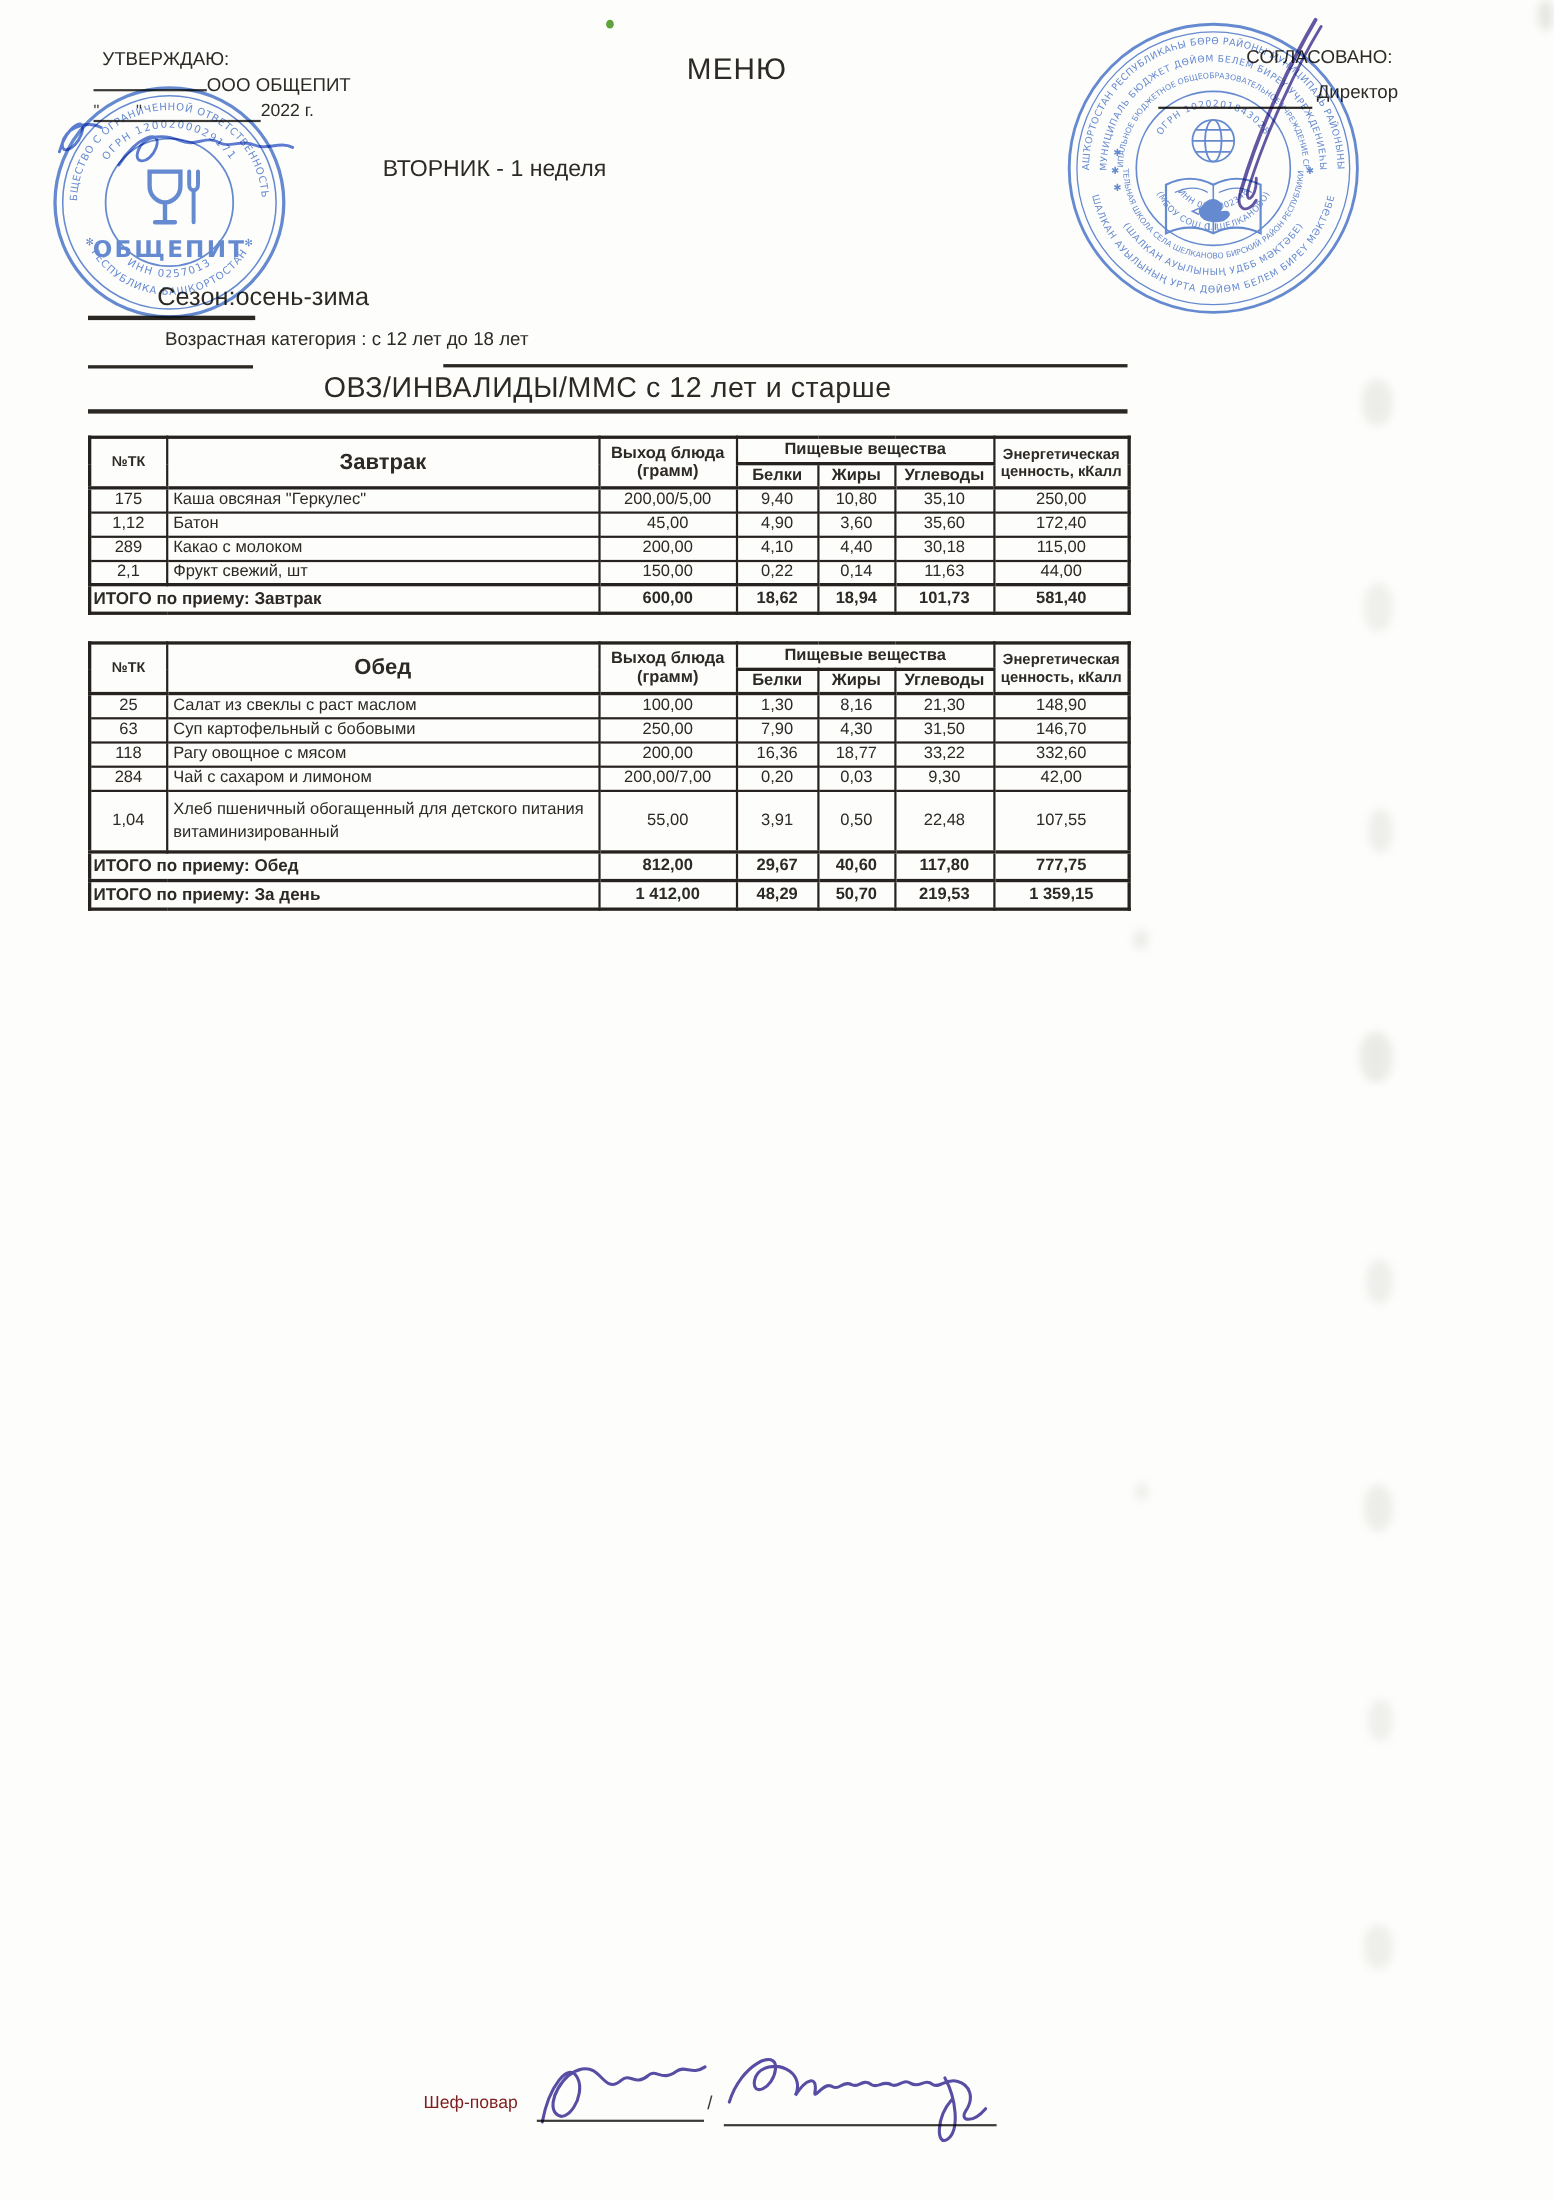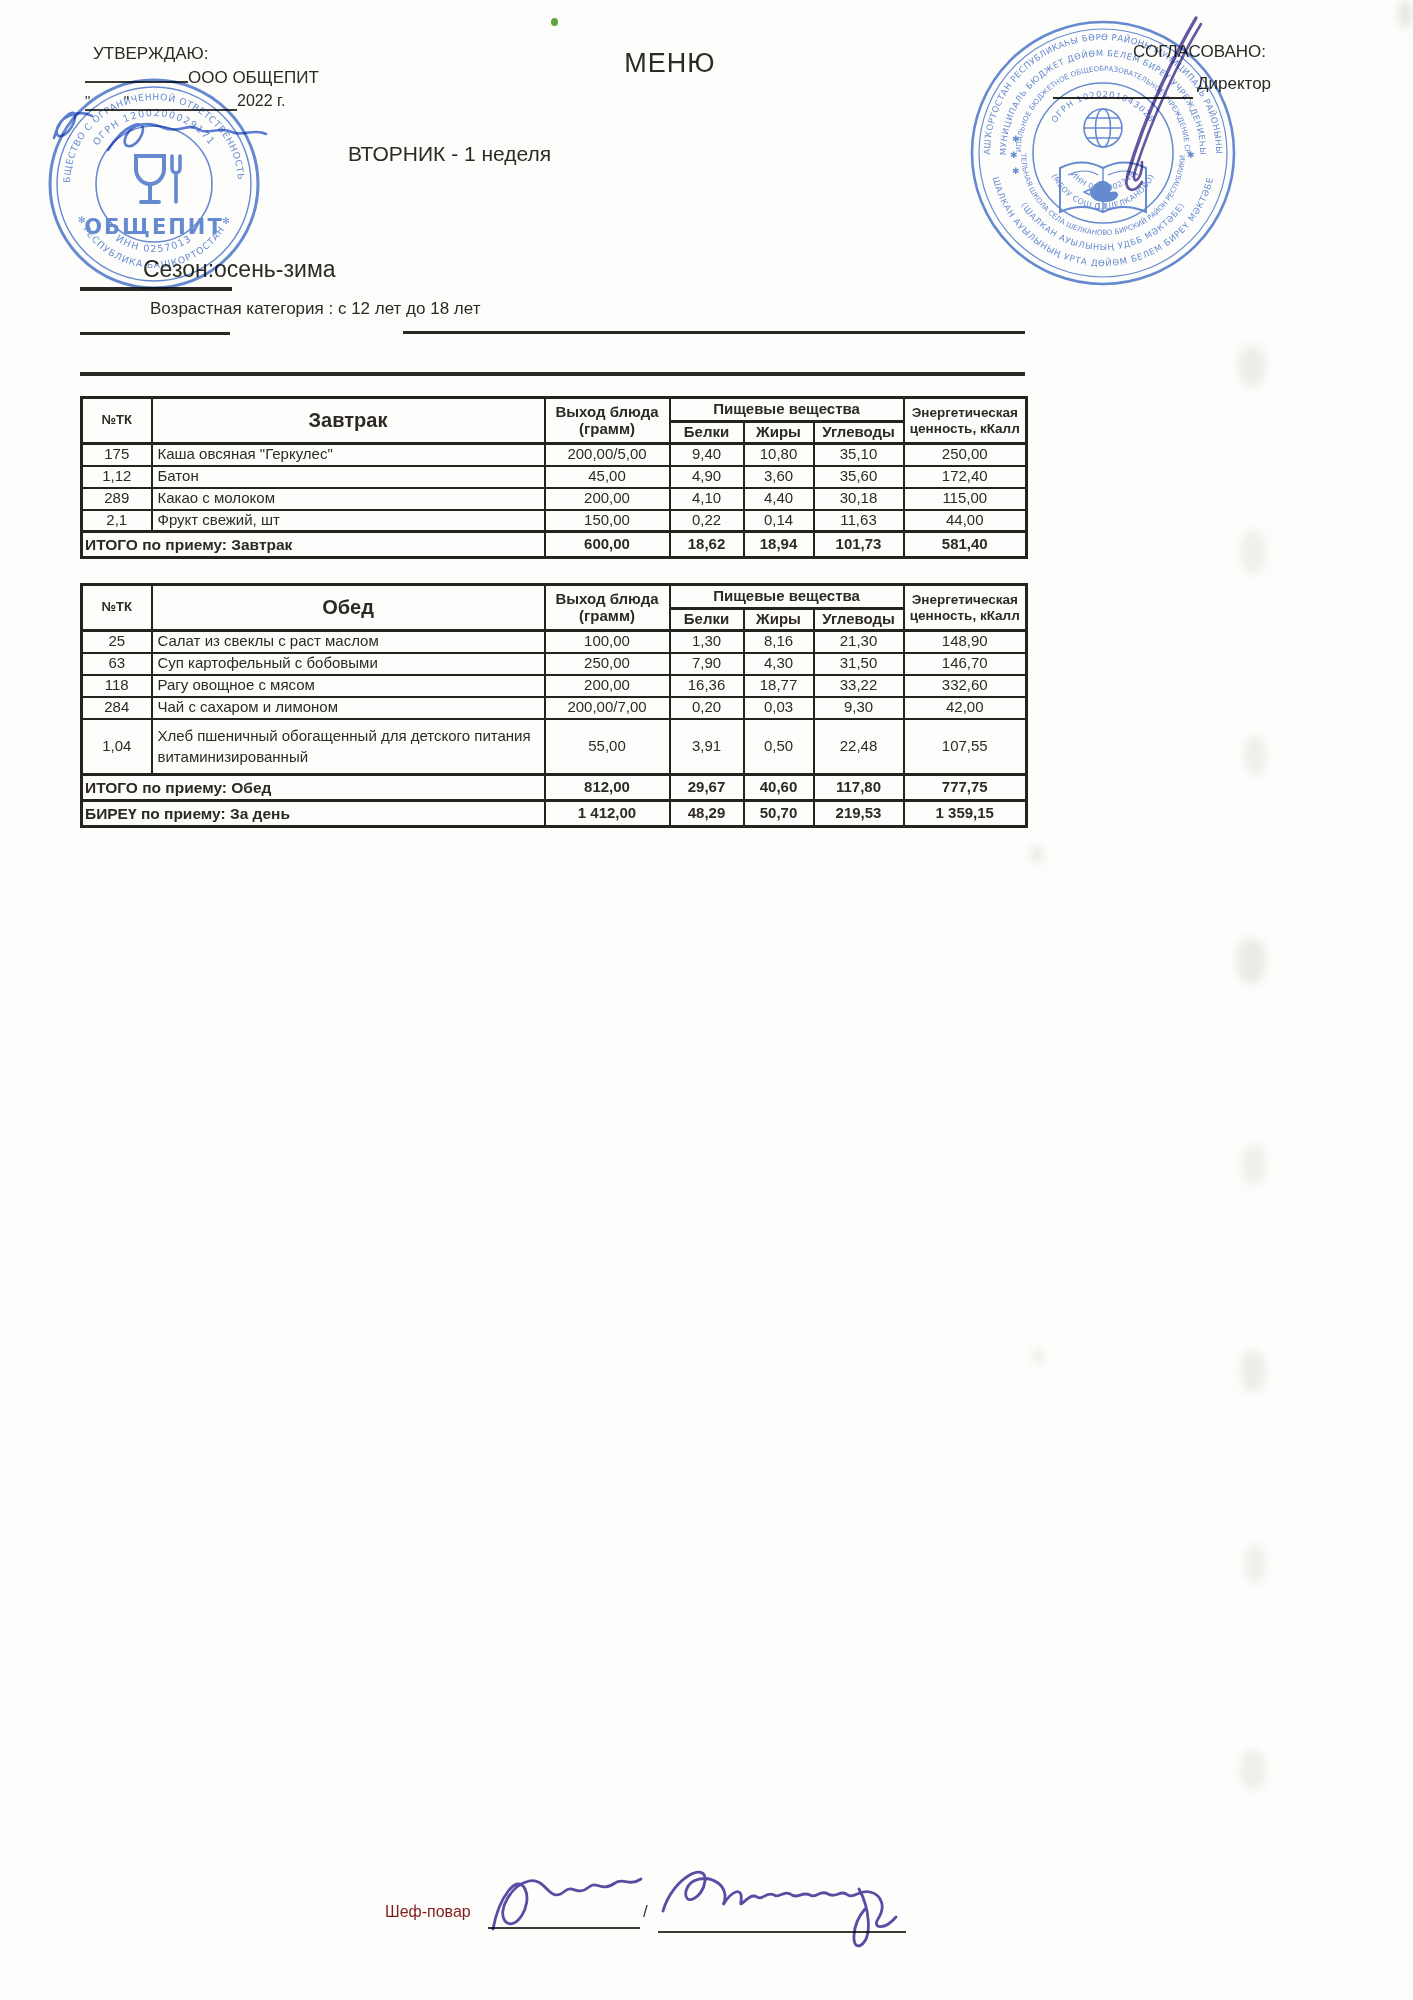--- a/index.html
+++ b/index.html
@@ -73,20 +73,21 @@
   <div class="abs agree-label b">СОГЛАСОВАНО:</div>
   <div class="abs agree-role b">Директор</div>
   <div class="hline" style="left:1053px;top:97px;width:140px;height:2px"></div>
 
   <div class="abs weekday b">ВТОРНИК - 1 неделя</div>
   <div class="abs season b">Сезон:осень-зима</div>
   <div class="hline" style="left:80px;top:287px;width:152px;height:4px"></div>
   <div class="abs age-category b">Возрастная категория : с 12 лет до 18 лет</div>
   <div class="hline" style="left:80px;top:332px;width:150px;height:3px"></div>
   <div class="hline" style="left:403px;top:331px;width:622px;height:3px"></div>
+  <div class="abs banner b">ОВЗ/ИНВАЛИДЫ/ММС с 12 лет и старше</div>
   <div class="hline" style="left:80px;top:372px;width:945px;height:4px"></div>
 
   <table class="menu-table" id="table-breakfast">
     <colgroup>
         <col style="width:70px">
         <col style="width:393px">
         <col style="width:125px">
         <col style="width:74px">
         <col style="width:70px">
         <col style="width:90px">
@@ -232,21 +233,21 @@
       </tr>
       <tr class="total">
         <td colspan="2" class="c-total-label">ИТОГО по приему: Обед</td>
         <td>812,00</td>
         <td>29,67</td>
         <td>40,60</td>
         <td>117,80</td>
         <td>777,75</td>
       </tr>
       <tr class="total">
-        <td colspan="2" class="c-total-label">БИРЕҮ по приему: За день</td>
+        <td colspan="2" class="c-total-label">ИТОГО по приему: За день</td>
         <td>1 412,00</td>
         <td>48,29</td>
         <td>50,70</td>
         <td>219,53</td>
         <td>1 359,15</td>
       </tr>
     </tbody>
   </table>
 
   <svg class="abs stamp" style="left:44px;top:74px" width="220" height="220" viewBox="0 0 220 220" font-family="DejaVu Sans, sans-serif">

